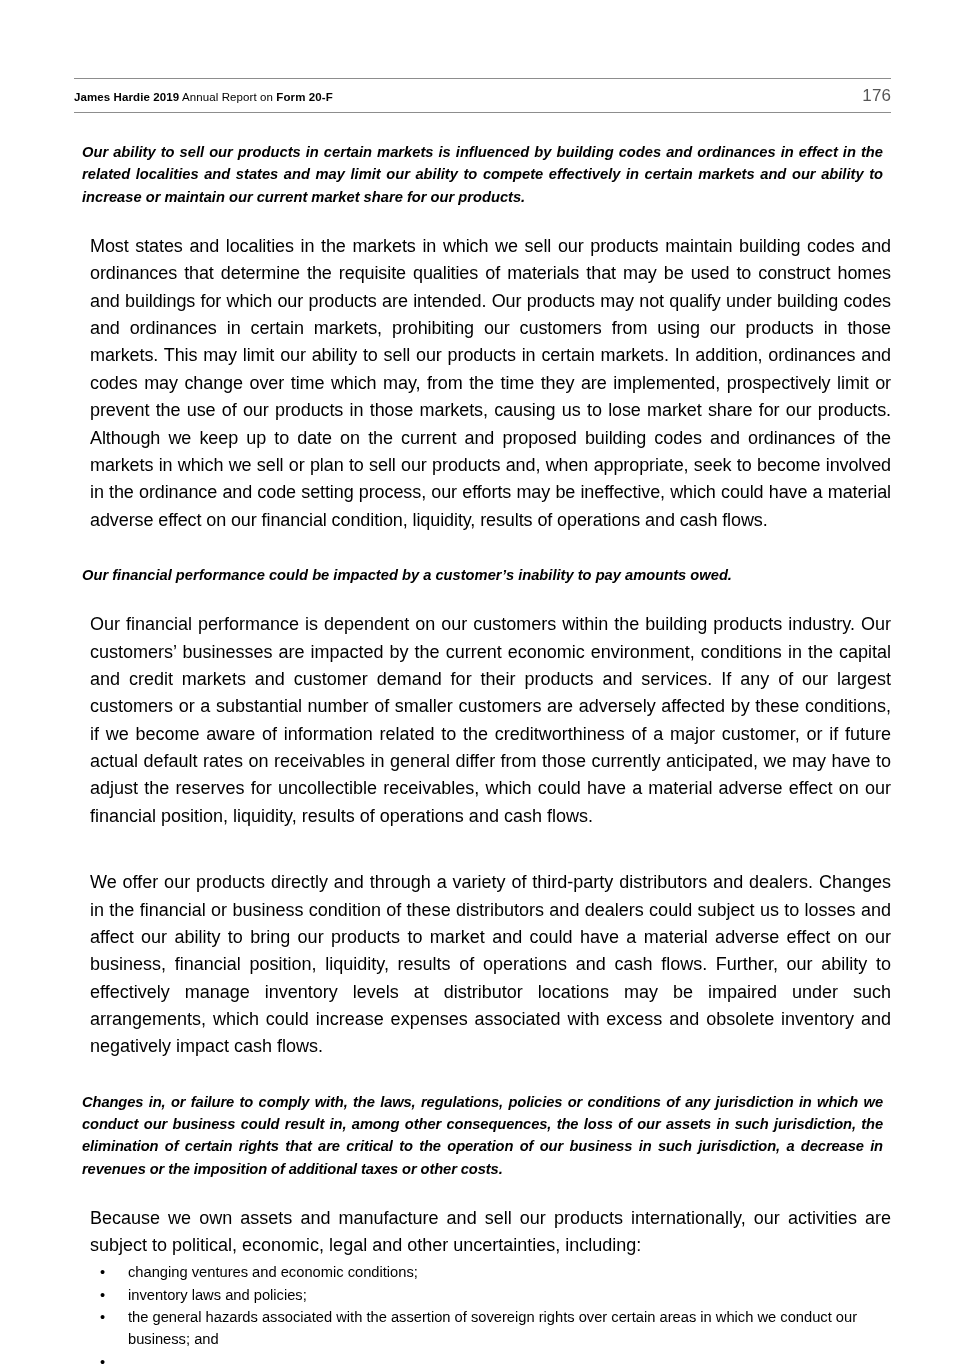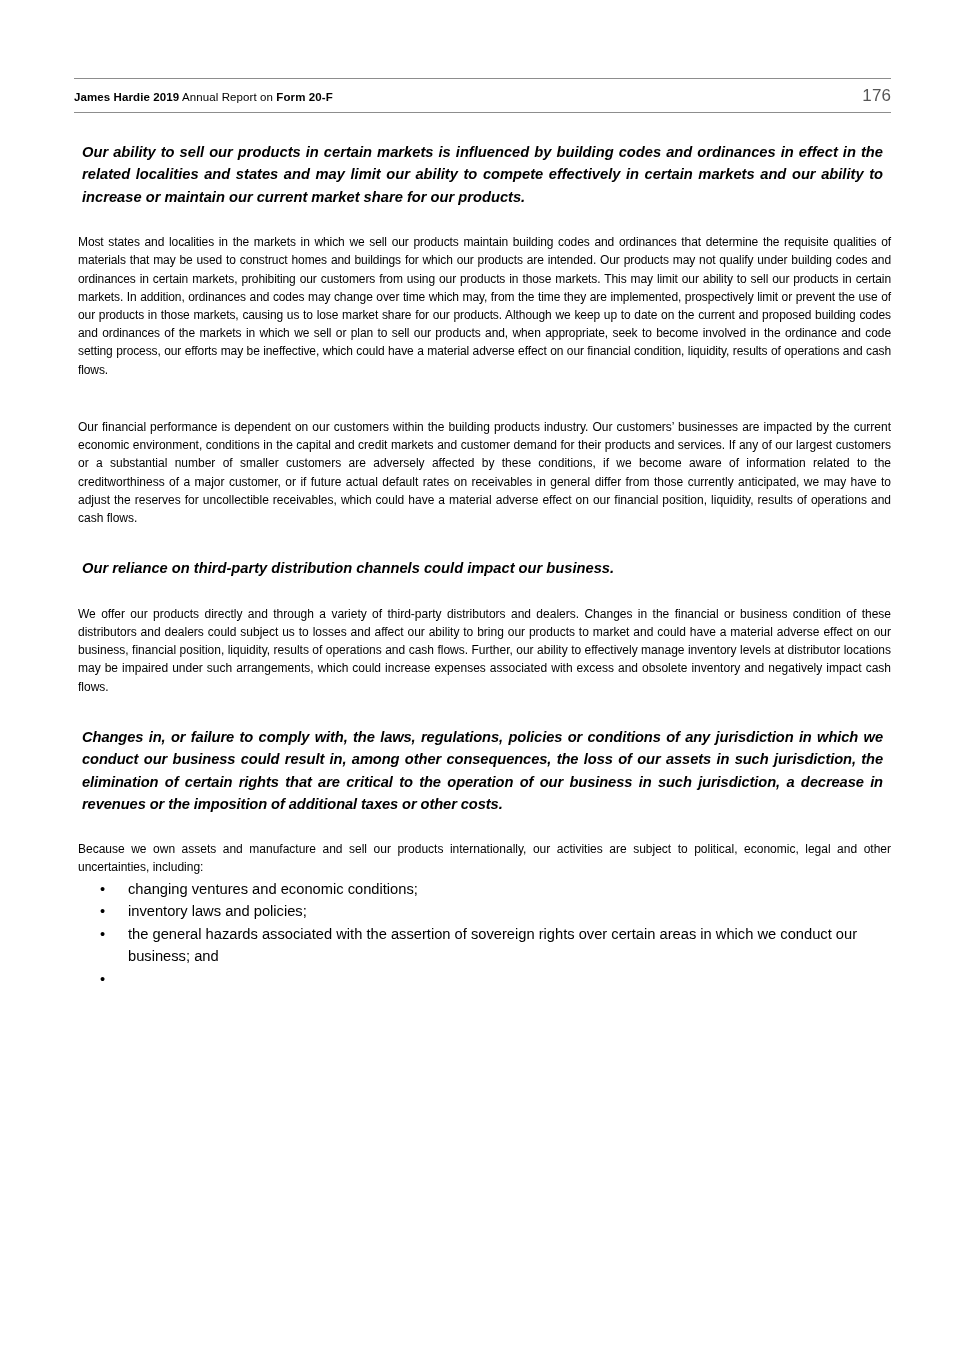--- a/index.html
+++ b/index.html
@@ -37,22 +37,22 @@
     font-weight: bold;
   }
   .header-right {
     font-size: 17px;
     color: #555555;
   }
   .content {
     padding-top: 20px;
   }
   p {
-    margin: 0 0 0 4px;
-    font-size: 12px;
+    margin: 0 0 0 16px;
+    font-size: 18px;
     line-height: 1.52;
     text-align: justify;
     text-justify: inter-word;
   }
   .heading {
     font-weight: bold;
     font-style: italic;
     font-size: 14.7px;
     line-height: 1.52;
     text-align: justify;
@@ -94,25 +94,25 @@
     <div class="header-right">176</div>
   </div>
 
   <div class="content">
 
     <div class="heading">Our ability to sell our products in certain markets is influenced by building codes and ordinances in effect in the related localities and states and may limit our ability to compete effectively in certain markets and our ability to increase or maintain our current market share for our products.</div>
     <div class="gap-after-heading"></div>
     <p class="narrow">Most states and localities in the markets in which we sell our products maintain building codes and ordinances that determine the requisite qualities of materials that may be used to construct homes and buildings for which our products are intended. Our products may not qualify under building codes and ordinances in certain markets, prohibiting our customers from using our products in those markets. This may limit our ability to sell our products in certain markets. In addition, ordinances and codes may change over time which may, from the time they are implemented, prospectively limit or prevent the use of our products in those markets, causing us to lose market share for our products. Although we keep up to date on the current and proposed building codes and ordinances of the markets in which we sell or plan to sell our products and, when appropriate, seek to become involved in the ordinance and code setting process, our efforts may be ineffective, which could have a material adverse effect on our financial condition, liquidity, results of operations and cash flows.</p>
 
     <div class="gap-para"></div>
+    <div class="heading">Our financial performance could be impacted by a customer’s inability to pay amounts owed.</div>
     <div class="gap-after-heading"></div>
     <p>Our financial performance is dependent on our customers within the building products industry. Our customers’ businesses are impacted by the current economic environment, conditions in the capital and credit markets and customer demand for their products and services. If any of our largest customers or a substantial number of smaller customers are adversely affected by these conditions, if we become aware of information related to the creditworthiness of a major customer, or if future actual default rates on receivables in general differ from those currently anticipated, we may have to adjust the reserves for uncollectible receivables, which could have a material adverse effect on our financial position, liquidity, results of operations and cash flows.</p>
 
     <div class="gap-para"></div>
-    <div class="heading">Our reliance on third-party distribution channels could impact our business.</div>
     <div class="gap-after-heading"></div>
     <p>We offer our products directly and through a variety of third-party distributors and dealers. Changes in the financial or business condition of these distributors and dealers could subject us to losses and affect our ability to bring our products to market and could have a material adverse effect on our business, financial position, liquidity, results of operations and cash flows. Further, our ability to effectively manage inventory levels at distributor locations may be impaired under such arrangements, which could increase expenses associated with excess and obsolete inventory and negatively impact cash flows.</p>
 
     <div class="gap-para"></div>
     <div class="heading narrow">Changes in, or failure to comply with, the laws, regulations, policies or conditions of any jurisdiction in which we conduct our business could result in, among other consequences, the loss of our assets in such jurisdiction, the elimination of certain rights that are critical to the operation of our business in such jurisdiction, a decrease in revenues or the imposition of additional taxes or other costs.</div>
     <div class="gap-after-heading"></div>
     <p class="tight">Because we own assets and manufacture and sell our products internationally, our activities are subject to political, economic, legal and other uncertainties, including:</p>
 
     <ul class="bullets">
       <li><span class="dot">•</span><span>changing ventures and economic conditions;</span></li>

